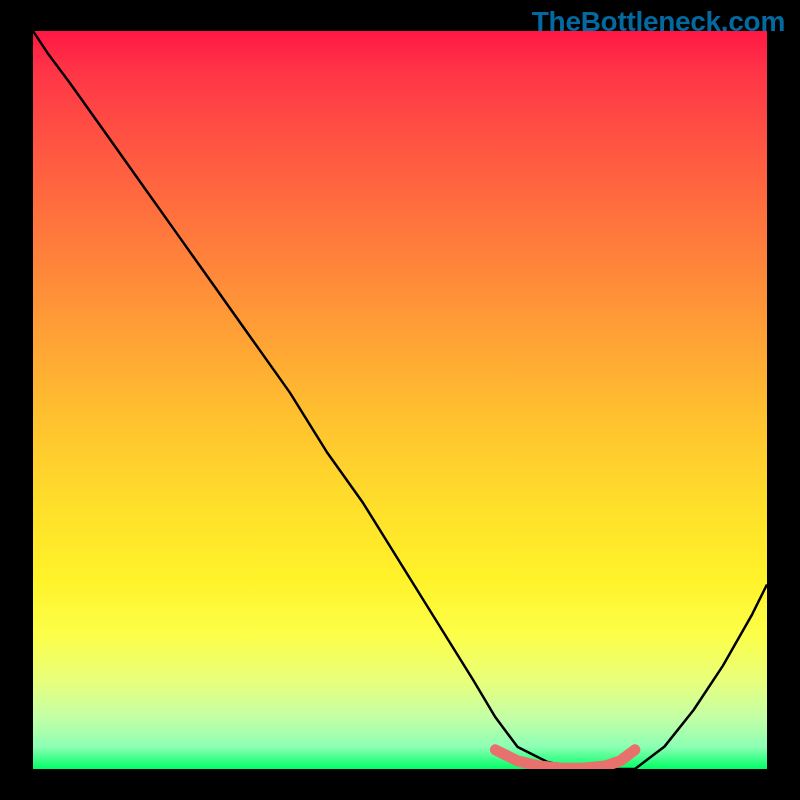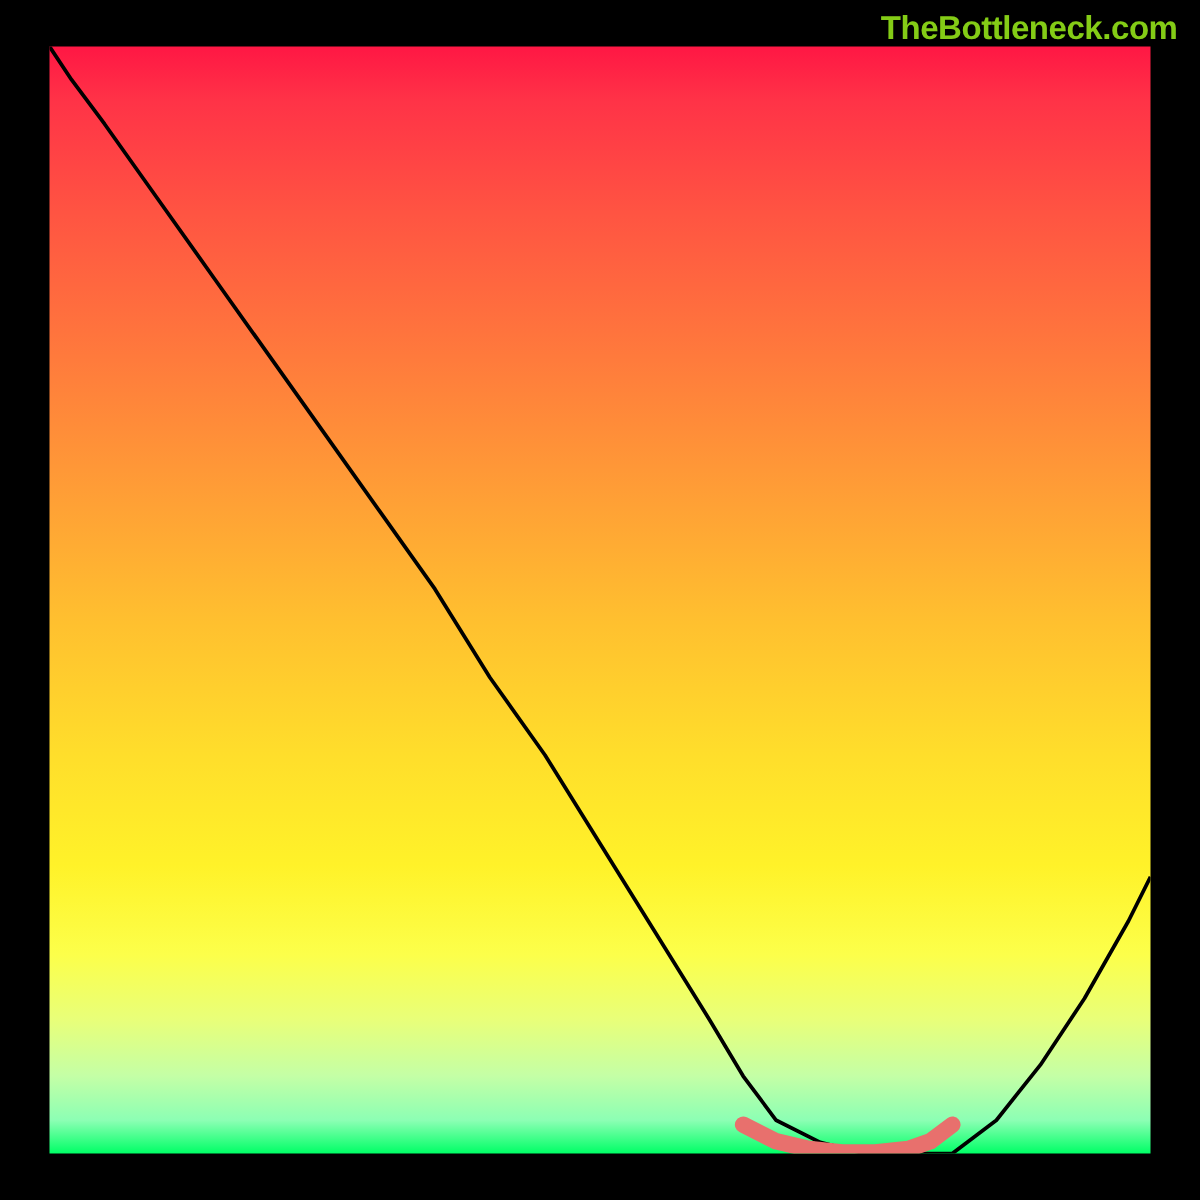--- a/index.html
+++ b/index.html
@@ -40,22 +40,22 @@
       #8cffb4 97%,
       #00ff66 100%
     );
   }
   .watermark {
     position: absolute;
     top: 6px;
     right: 15px;
     font-family: Arial, Helvetica, sans-serif;
     font-weight: 700;
-    font-size: 22px;
-    color: #84cc16;
+    font-size: 28px;
+    color: #0369a1;
     letter-spacing: -0.3px;
   }
   svg.overlay {
     position: absolute;
     left: 0;
     top: 0;
     width: 734px;
     height: 738px;
   }
 </style>

